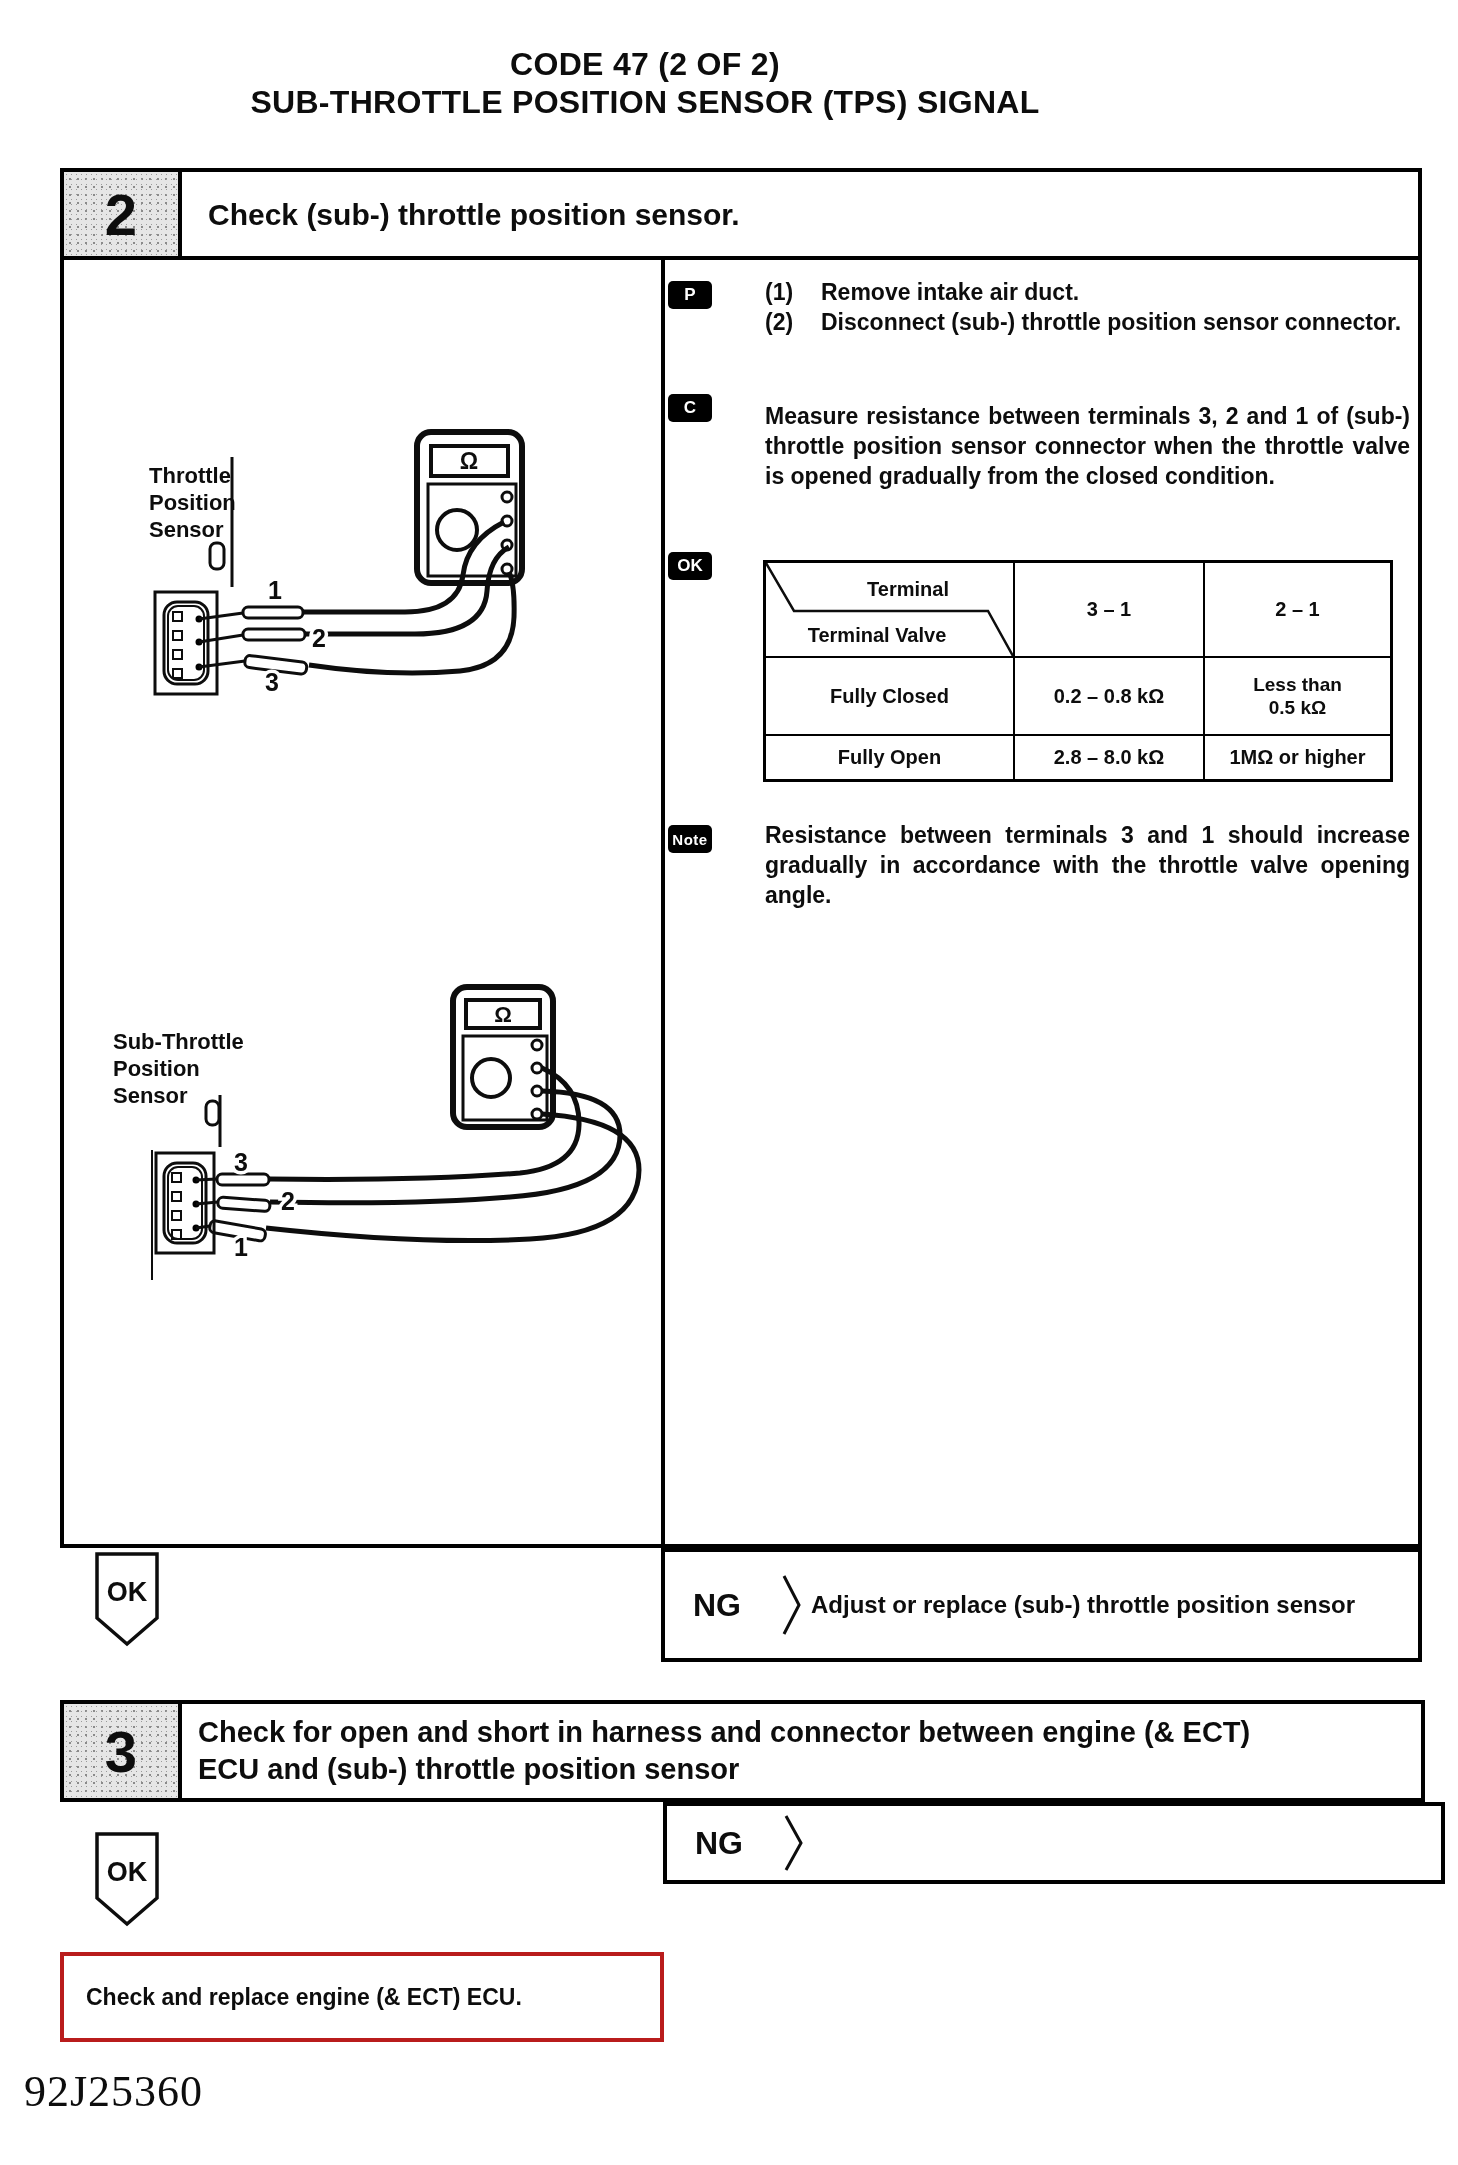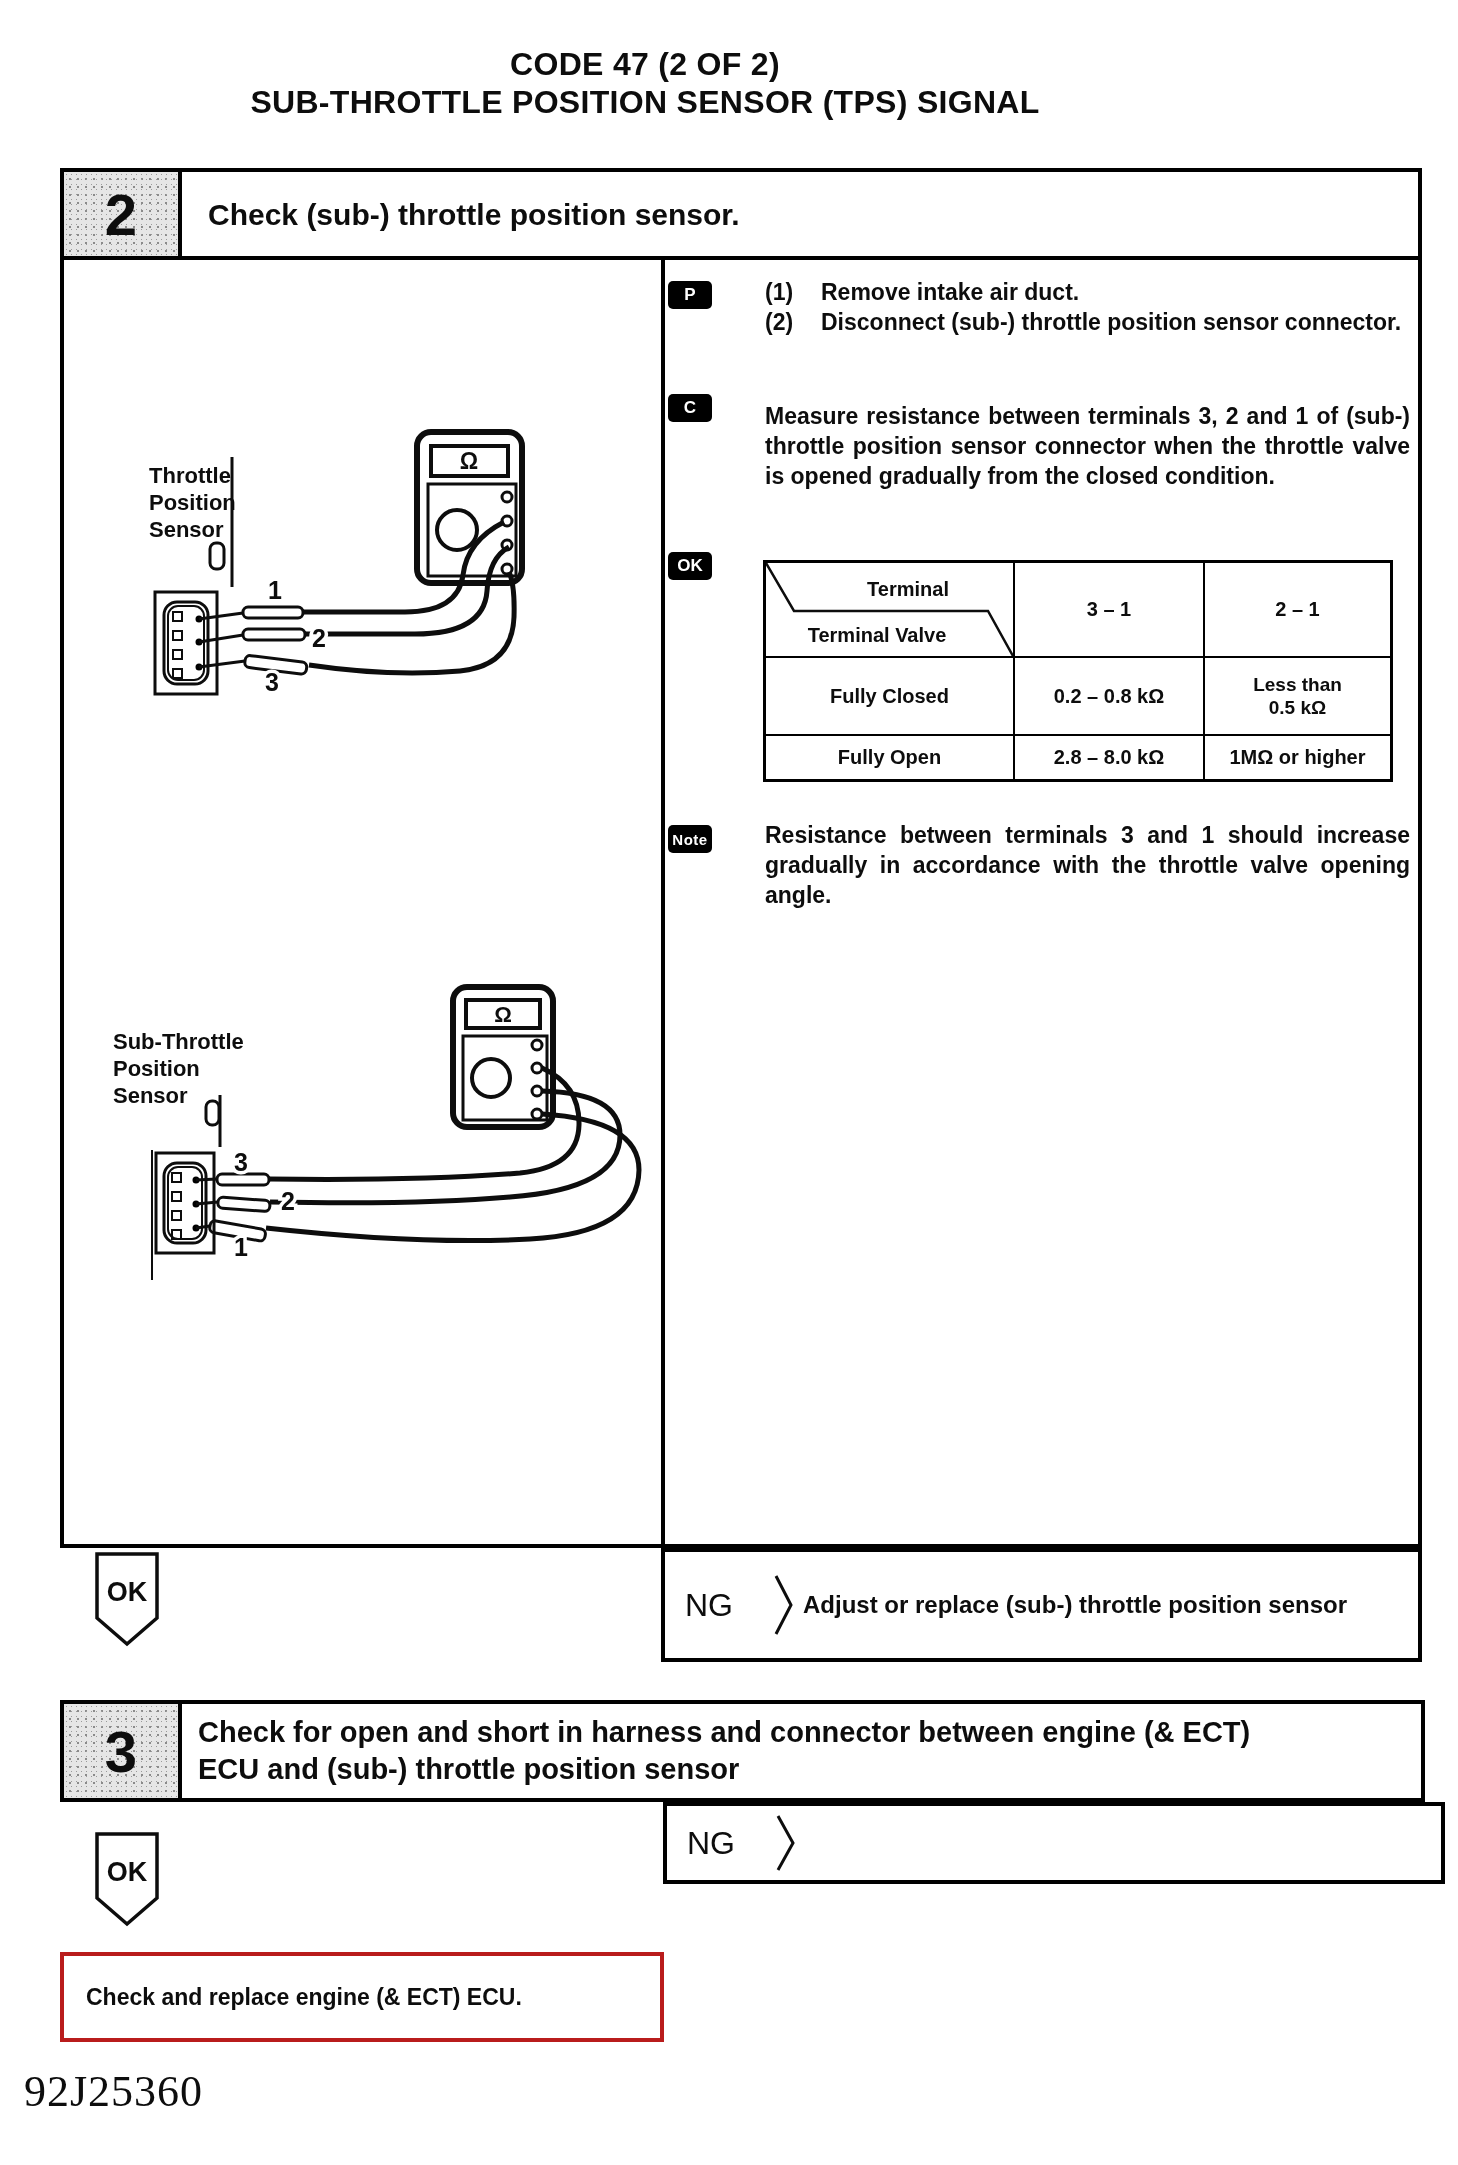--- a/index.html
+++ b/index.html
@@ -51,21 +51,21 @@
   
   .dlab{position:absolute;font-size:22px;font-weight:bold;line-height:27px;white-space:pre-line;}
   svg .ln{fill:none;stroke:#0d0d0d;}
   svg text{fill:#0d0d0d;font-family:"Liberation Sans",sans-serif;font-weight:bold;}
   svg .tnum{font-size:25px;stroke:#fff;stroke-width:7px;paint-order:stroke;}
   
   .okflag{position:absolute;left:95px;width:64px;height:96px;}
   .okflag text{font-size:27px;}
   .ngbox{position:absolute;border:4px solid #000;display:flex;align-items:center;
          background:#fff;box-sizing:border-box;}
-  .nglabel{font-size:32px;font-weight:normal;padding-left:20px;width:76px;flex:none;}
+  .nglabel{font-size:32px;font-weight:bold;padding-left:28px;width:76px;flex:none;}
   .ngchev{flex:none;margin:0 8px 0 12px;}
   .ngtext{font-size:24px;font-weight:bold;line-height:30px;max-width:560px;}
   .ngtext.small{font-size:23px;}
   .finalbox{position:absolute;left:60px;top:1952px;width:604px;height:90px;border:4px solid #b91c1c;
             display:flex;align-items:center;padding-left:22px;font-size:23px;font-weight:bold;
             box-sizing:border-box;}
   .docnum{position:absolute;left:24px;top:2066px;font-family:"Liberation Serif",serif;
           font-size:44px;letter-spacing:1px;}
 </style>
 </head>

